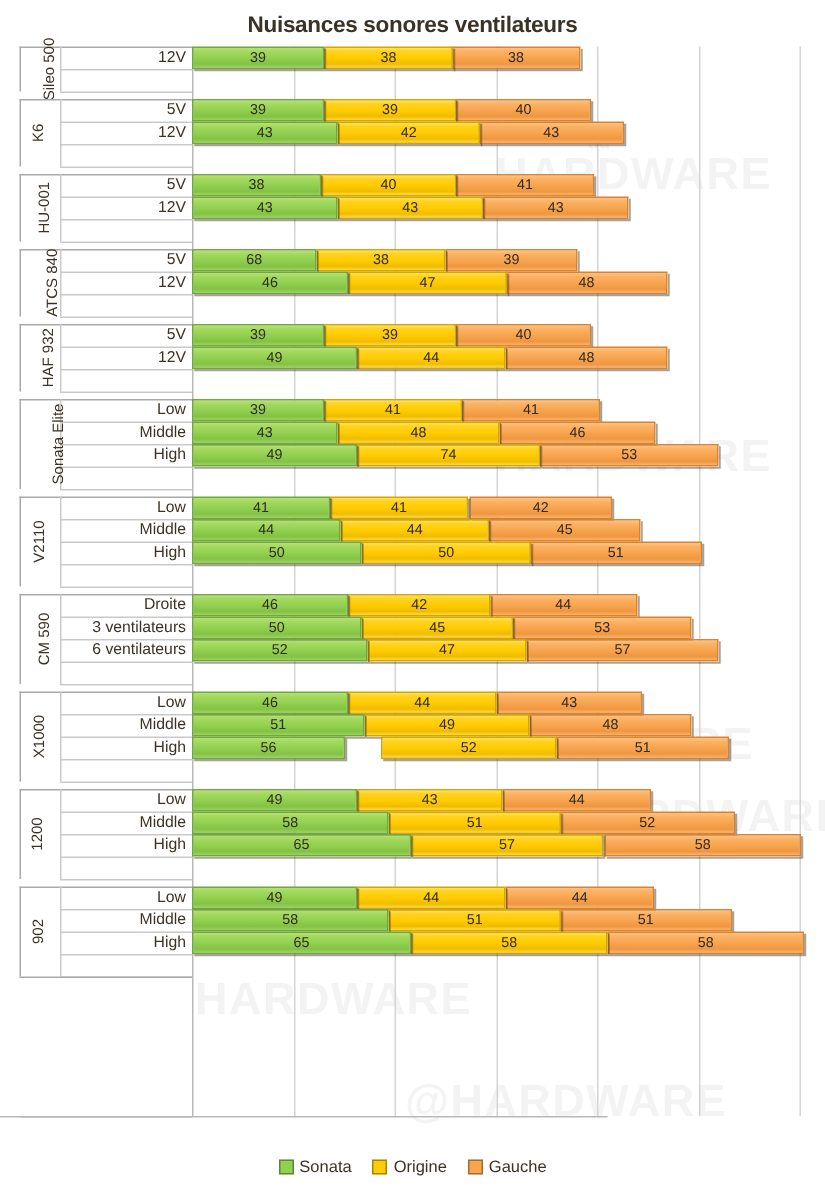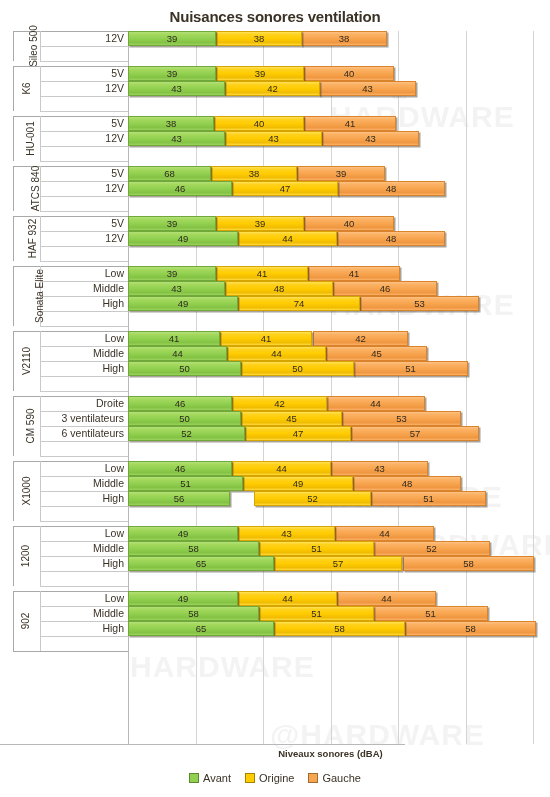--- a/index.html
+++ b/index.html
@@ -200,21 +200,21 @@
     width: 8px; height: 8px;
     border: 1px solid rgba(0,0,0,0.35);
     display: inline-block;
   }
 </style>
 </head>
 <body>
 
 <div id="chart-root">
 
-  <div class="chart-title">Nuisances sonores ventilation</div>
+  <div class="chart-title">Nuisances sonores ventilateurs</div>
 
   <div id="watermark-layer">
       <div class="watermark wm-small" style="top: 88px; left: 392px;">du</div>
       <div class="watermark wm-big" style="top: 100px; left: 330px;">HARDWARE</div>
       <div class="watermark wm-big" style="top: 218px; left: 150px;">HARDWARE</div>
       <div class="watermark wm-small" style="top: 278px; left: 330px;">Le COMPTOIR</div>
       <div class="watermark wm-big" style="top: 288px; left: 330px;">HARDWARE</div>
       <div class="watermark wm-small" style="top: 470px; left: 318px;">Le COMPTOIR</div>
       <div class="watermark wm-big" style="top: 480px; left: 318px;">HARDWARE</div>
       <div class="watermark wm-big" style="top: 528px; left: 380px;">HARDWARE</div>
@@ -475,26 +475,25 @@
         <div class="seg seg-droite" style="left: 131px; width: 115px; z-index: 9;">51</div>
         <div class="seg seg-gauche" style="left: 245px; width: 115px; z-index: 8;">51</div>
       </div>
       <div class="bar-row" style="top: 590px;">
         <div class="seg seg-avant" style="left: 0px; width: 146px; z-index: 10;">65</div>
         <div class="seg seg-droite" style="left: 146px; width: 131px; z-index: 9;">58</div>
         <div class="seg seg-gauche" style="left: 277px; width: 131px; z-index: 8;">58</div>
       </div>
     </div>
 
-  <div class="x-title">Niveaux sonores (dBA)</div>
 
   <div id="legend">
       <div class="legend-item">
         <span class="legend-swatch" style="background: rgb(146, 208, 80);"></span>
-        <span>Avant</span>
+        <span>Sonata</span>
       </div>
       <div class="legend-item">
         <span class="legend-swatch" style="background: rgb(255, 204, 0);"></span>
         <span>Origine</span>
       </div>
       <div class="legend-item">
         <span class="legend-swatch" style="background: rgb(248, 165, 80);"></span>
         <span>Gauche</span>
       </div>
     </div>

